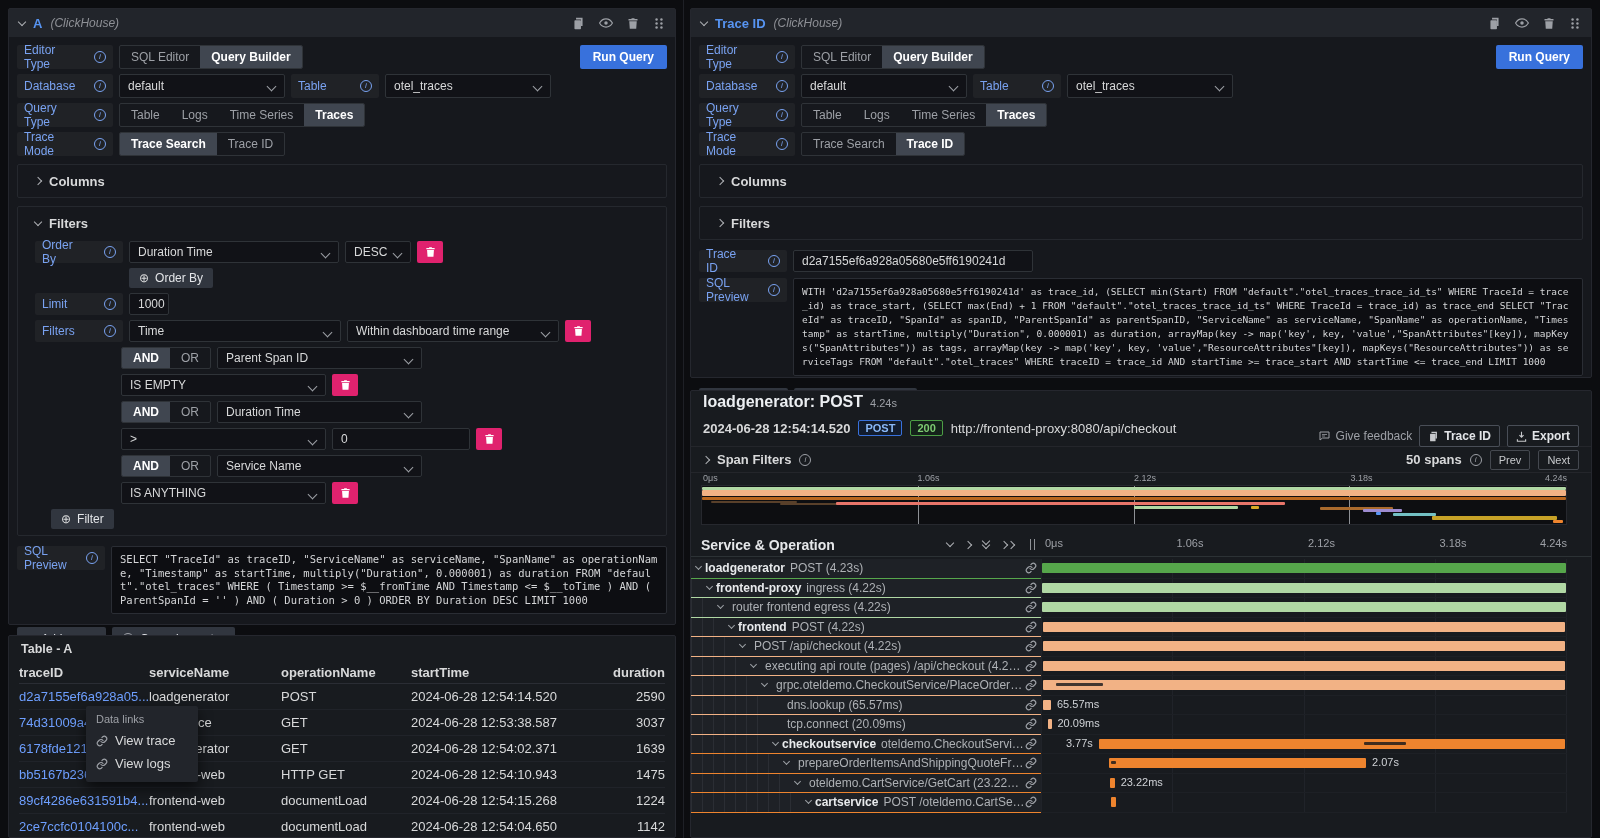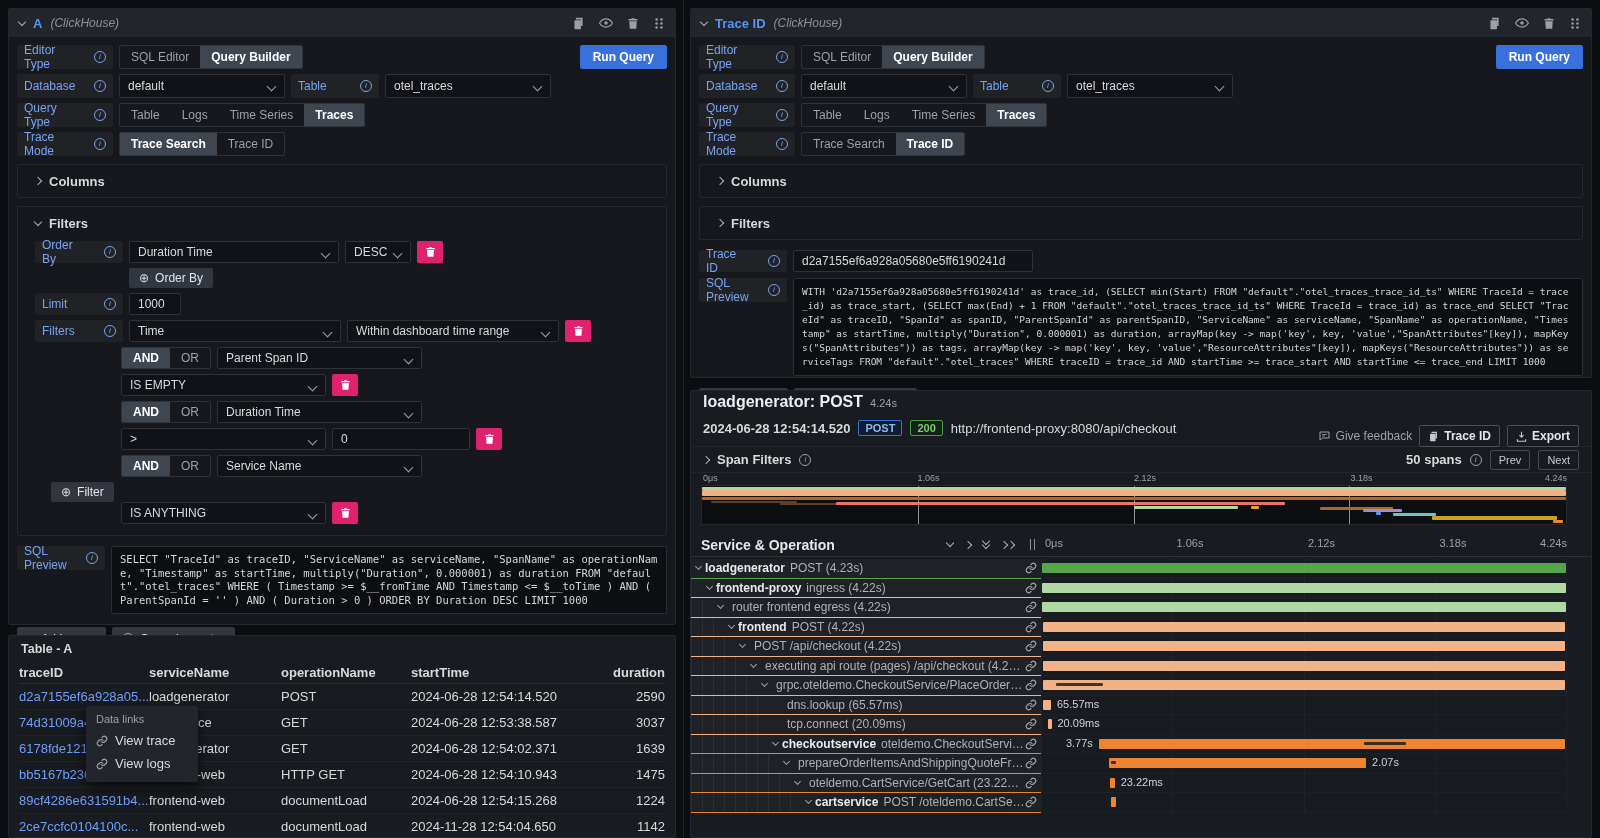--- a/index.html
+++ b/index.html
@@ -213,21 +213,21 @@
           <button class="btn2" style="margin-left:94px;height:20px">
             <span class="plus"></span>
             <span>Order By</span>
           </button>
         </div>
       <div class="row" style="height:22px">
         <div class="lbl" style="height:22px;width:88px">
             <span>Limit</span>
             <span class="info"></span>
           </div>
-        <div class="inp" style="width:52px;height:22px">
+        <div class="inp" style="width:40px;height:22px">
             <span>1000</span>
           </div>
       </div>
       <div class="row" style="height:22px">
         <div class="lbl" style="height:22px;width:88px">
             <span>Filters</span>
             <span class="info"></span>
           </div>
         <div class="sel" style="width:212px;height:22px">
             <span>Time</span>
@@ -286,37 +286,37 @@
       </div>
 
       <div class="row ml" style="height:22px">
         <div class="radio" style="height:22px">
             <span class="opt on" style="line-height:20px">AND</span>
             <span class="opt" style="line-height:20px">OR</span>
           </div>
         <div class="sel" style="width:205px;height:22px">
             <span>Service Name</span>
           </div>
+      </div>
+      <div class="row ml" style="height:22px">
+        <div class="sel" style="width:205px;height:22px">
+            <span>IS ANYTHING</span>
+          </div>
+        <button class="trash" style="height:22px">
+            <svg width="11" height="12" viewBox="0 0 16 16">
+              <path fill="#fff" d="M6 1h4v1h4v2H2V2h4V1zM3 5h10l-.7 10H3.7L3 5z"></path>
+            </svg>
+          </button>
       </div>
       <div class="row" style="height:20px;margin-bottom:0">
           <button class="btn2" style="margin-left:16px;height:20px">
             <span class="plus"></span>
             <span>Filter</span>
           </button>
         </div>
-      <div class="row ml" style="height:22px">
-        <div class="sel" style="width:205px;height:22px">
-            <span>IS ANYTHING</span>
-          </div>
-        <button class="trash" style="height:22px">
-            <svg width="11" height="12" viewBox="0 0 16 16">
-              <path fill="#fff" d="M6 1h4v1h4v2H2V2h4V1zM3 5h10l-.7 10H3.7L3 5z"></path>
-            </svg>
-          </button>
-      </div>
     </div>
     <div class="sqlrow">
       <div class="lbl" style="width:88px">
           <span>SQL Preview</span>
           <span class="info"></span>
         </div>
       <div class="code">SELECT "TraceId" as traceID, "ServiceName" as serviceName, "SpanName" as operationName, "Timestamp" as startTime, multiply("Duration", 0.000001) as duration FROM "default"."otel_traces" WHERE ( Timestamp &gt;= $__fromTime AND Timestamp &lt;= $__toTime ) AND ( ParentSpanId = '' ) AND ( Duration &gt; 0 ) ORDER BY Duration DESC LIMIT 1000</div>
     </div>
     <div class="row" style="margin-top:13px">
       <button class="btn2" style="height:24px">
@@ -373,21 +373,21 @@
       <span class="c1 tlink">89cf4286e631591b4...</span>
       <span class="c2">frontend-web</span>
       <span class="c3">documentLoad</span>
       <span class="c4">2024-06-28 12:54:15.268</span>
       <span class="c5">1224</span>
     </div>
     <div class="trow">
       <span class="c1 tlink">2ce7ccfc0104100c...</span>
       <span class="c2">frontend-web</span>
       <span class="c3">documentLoad</span>
-      <span class="c4">2024-11-28 12:54:04.650</span>
+      <span class="c4">2024-06-28 12:54:04.650</span>
       <span class="c5">1142</span>
     </div>
   </div>
   <div class="ttip">
     <div class="tt">Data links</div>
     <div class="ti">
         <svg width="12" height="12" viewBox="0 0 24 24">
           <g fill="none" stroke="#9da0a6" stroke-width="2.4" stroke-linecap="round">
             <path d="M10 13a5 5 0 0 0 7.5.5l3-3a5 5 0 0 0-7-7l-1.7 1.7"></path>
             <path d="M14 11a5 5 0 0 0-7.5-.5l-3 3a5 5 0 0 0 7 7l1.7-1.7"></path>

